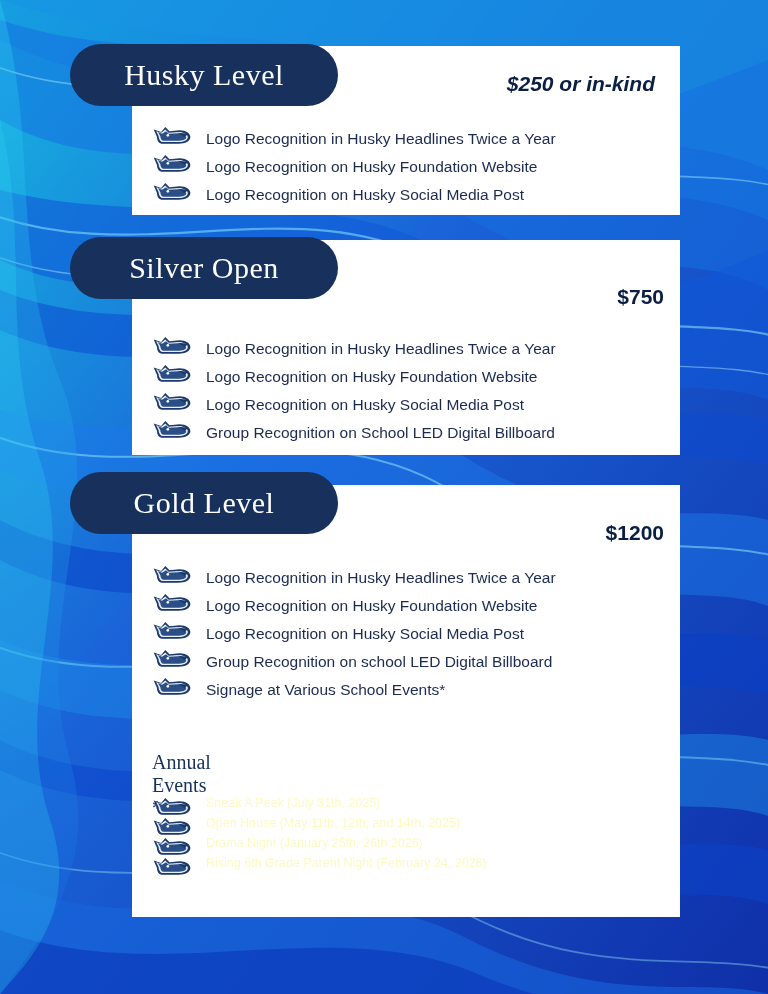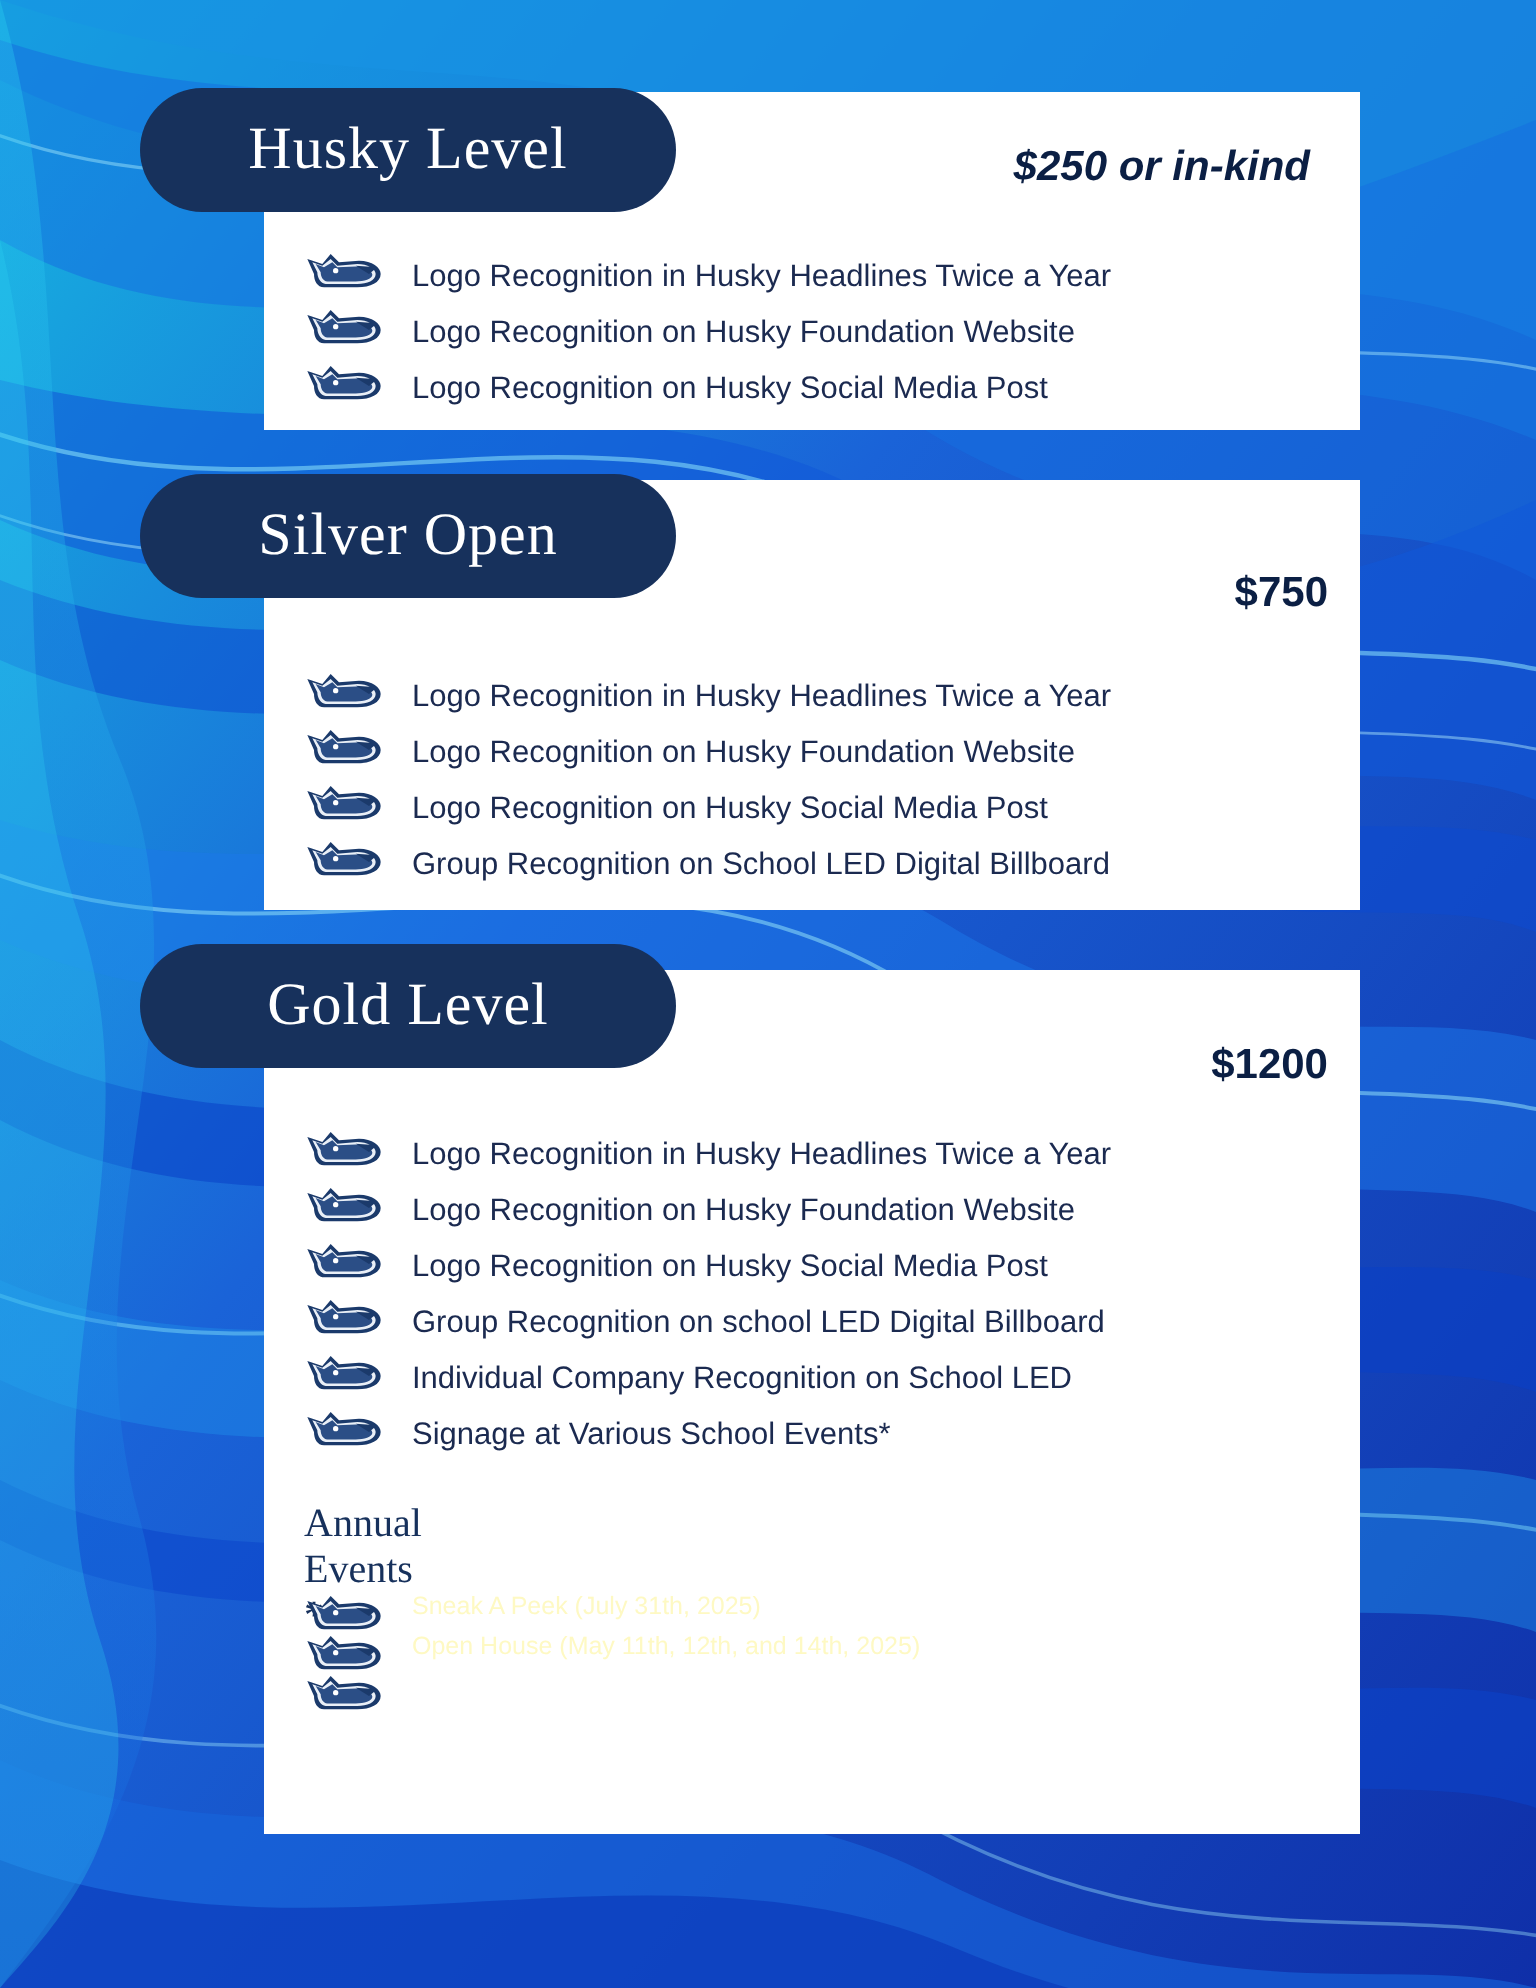--- a/index.html
+++ b/index.html
@@ -332,32 +332,20 @@
         <div class="benefit-row">
           <span class="husky-icon">
             <svg viewBox="0 0 48 30" xmlns="http://www.w3.org/2000/svg">
               <path d="M6 18 L2 9 L11 12 L16 6 L21 11 L33 10 C41 10 46 14 46 18 C46 23 40 26 32 26 L12 26 C8 26 6 22 6 18 Z" fill="#1b3a6b"></path>
               <path d="M8 17 L5 11 L11 13 L16 9 L20 13 L32 12 C38 12 43 15 43 18 C43 22 38 24 32 24 L13 24 C10 24 8 20 8 17 Z" fill="#e9eff7"></path>
               <path d="M10 17 L7 12 L12 14 L17 11 L20 14 L31 13.5 C36 13.5 41 16 41 18.5 C41 21 36 22.5 31 22.5 L14 22.5 C11.5 22.5 10 19.5 10 17 Z" fill="#2b4e86"></path>
               <circle cx="19" cy="16" r="1.6" fill="#ffffff"></circle>
               <path d="M31 13 L44 14 L39 18 Z" fill="#1b3a6b"></path>
             </svg>
           </span>
-          <span class="benefit-text">Individual Company Recognition on School LED</span>
-        </div>
-        <div class="benefit-row">
-          <span class="husky-icon">
-            <svg viewBox="0 0 48 30" xmlns="http://www.w3.org/2000/svg">
-              <path d="M6 18 L2 9 L11 12 L16 6 L21 11 L33 10 C41 10 46 14 46 18 C46 23 40 26 32 26 L12 26 C8 26 6 22 6 18 Z" fill="#1b3a6b"></path>
-              <path d="M8 17 L5 11 L11 13 L16 9 L20 13 L32 12 C38 12 43 15 43 18 C43 22 38 24 32 24 L13 24 C10 24 8 20 8 17 Z" fill="#e9eff7"></path>
-              <path d="M10 17 L7 12 L12 14 L17 11 L20 14 L31 13.5 C36 13.5 41 16 41 18.5 C41 21 36 22.5 31 22.5 L14 22.5 C11.5 22.5 10 19.5 10 17 Z" fill="#2b4e86"></path>
-              <circle cx="19" cy="16" r="1.6" fill="#ffffff"></circle>
-              <path d="M31 13 L44 14 L39 18 Z" fill="#1b3a6b"></path>
-            </svg>
-          </span>
           <span class="benefit-text">Signage at Various School Events*</span>
         </div>
       </div>
 
       <div class="events-title" style="top:751px; left:152px;">Annual Events *</div>
 
       <div class="events-list" style="top:793px;">
         <div class="event-row">
           <span class="event-icon">
             <svg viewBox="0 0 48 30" xmlns="http://www.w3.org/2000/svg">
@@ -385,18 +373,31 @@
         <div class="event-row">
           <span class="event-icon">
             <svg viewBox="0 0 48 30" xmlns="http://www.w3.org/2000/svg">
               <path d="M6 18 L2 9 L11 12 L16 6 L21 11 L33 10 C41 10 46 14 46 18 C46 23 40 26 32 26 L12 26 C8 26 6 22 6 18 Z" fill="#1b3a6b"></path>
               <path d="M8 17 L5 11 L11 13 L16 9 L20 13 L32 12 C38 12 43 15 43 18 C43 22 38 24 32 24 L13 24 C10 24 8 20 8 17 Z" fill="#e9eff7"></path>
               <path d="M10 17 L7 12 L12 14 L17 11 L20 14 L31 13.5 C36 13.5 41 16 41 18.5 C41 21 36 22.5 31 22.5 L14 22.5 C11.5 22.5 10 19.5 10 17 Z" fill="#2b4e86"></path>
               <circle cx="19" cy="16" r="1.6" fill="#ffffff"></circle>
               <path d="M31 13 L44 14 L39 18 Z" fill="#1b3a6b"></path>
             </svg>
           </span>
+          <span class="event-text">Drama Night (January 25th, 26th 2026)</span>
+        </div>
+        <div class="event-row">
+          <span class="event-icon">
+            <svg viewBox="0 0 48 30" xmlns="http://www.w3.org/2000/svg">
+              <path d="M6 18 L2 9 L11 12 L16 6 L21 11 L33 10 C41 10 46 14 46 18 C46 23 40 26 32 26 L12 26 C8 26 6 22 6 18 Z" fill="#1b3a6b"></path>
+              <path d="M8 17 L5 11 L11 13 L16 9 L20 13 L32 12 C38 12 43 15 43 18 C43 22 38 24 32 24 L13 24 C10 24 8 20 8 17 Z" fill="#e9eff7"></path>
+              <path d="M10 17 L7 12 L12 14 L17 11 L20 14 L31 13.5 C36 13.5 41 16 41 18.5 C41 21 36 22.5 31 22.5 L14 22.5 C11.5 22.5 10 19.5 10 17 Z" fill="#2b4e86"></path>
+              <circle cx="19" cy="16" r="1.6" fill="#ffffff"></circle>
+              <path d="M31 13 L44 14 L39 18 Z" fill="#1b3a6b"></path>
+            </svg>
+          </span>
+          <span class="event-text">Rising 6th Grade Parent Night (February 24, 2026)</span>
         </div>
       </div>
     </div>
 
   </div>
 </div>
 
 </body></html>

